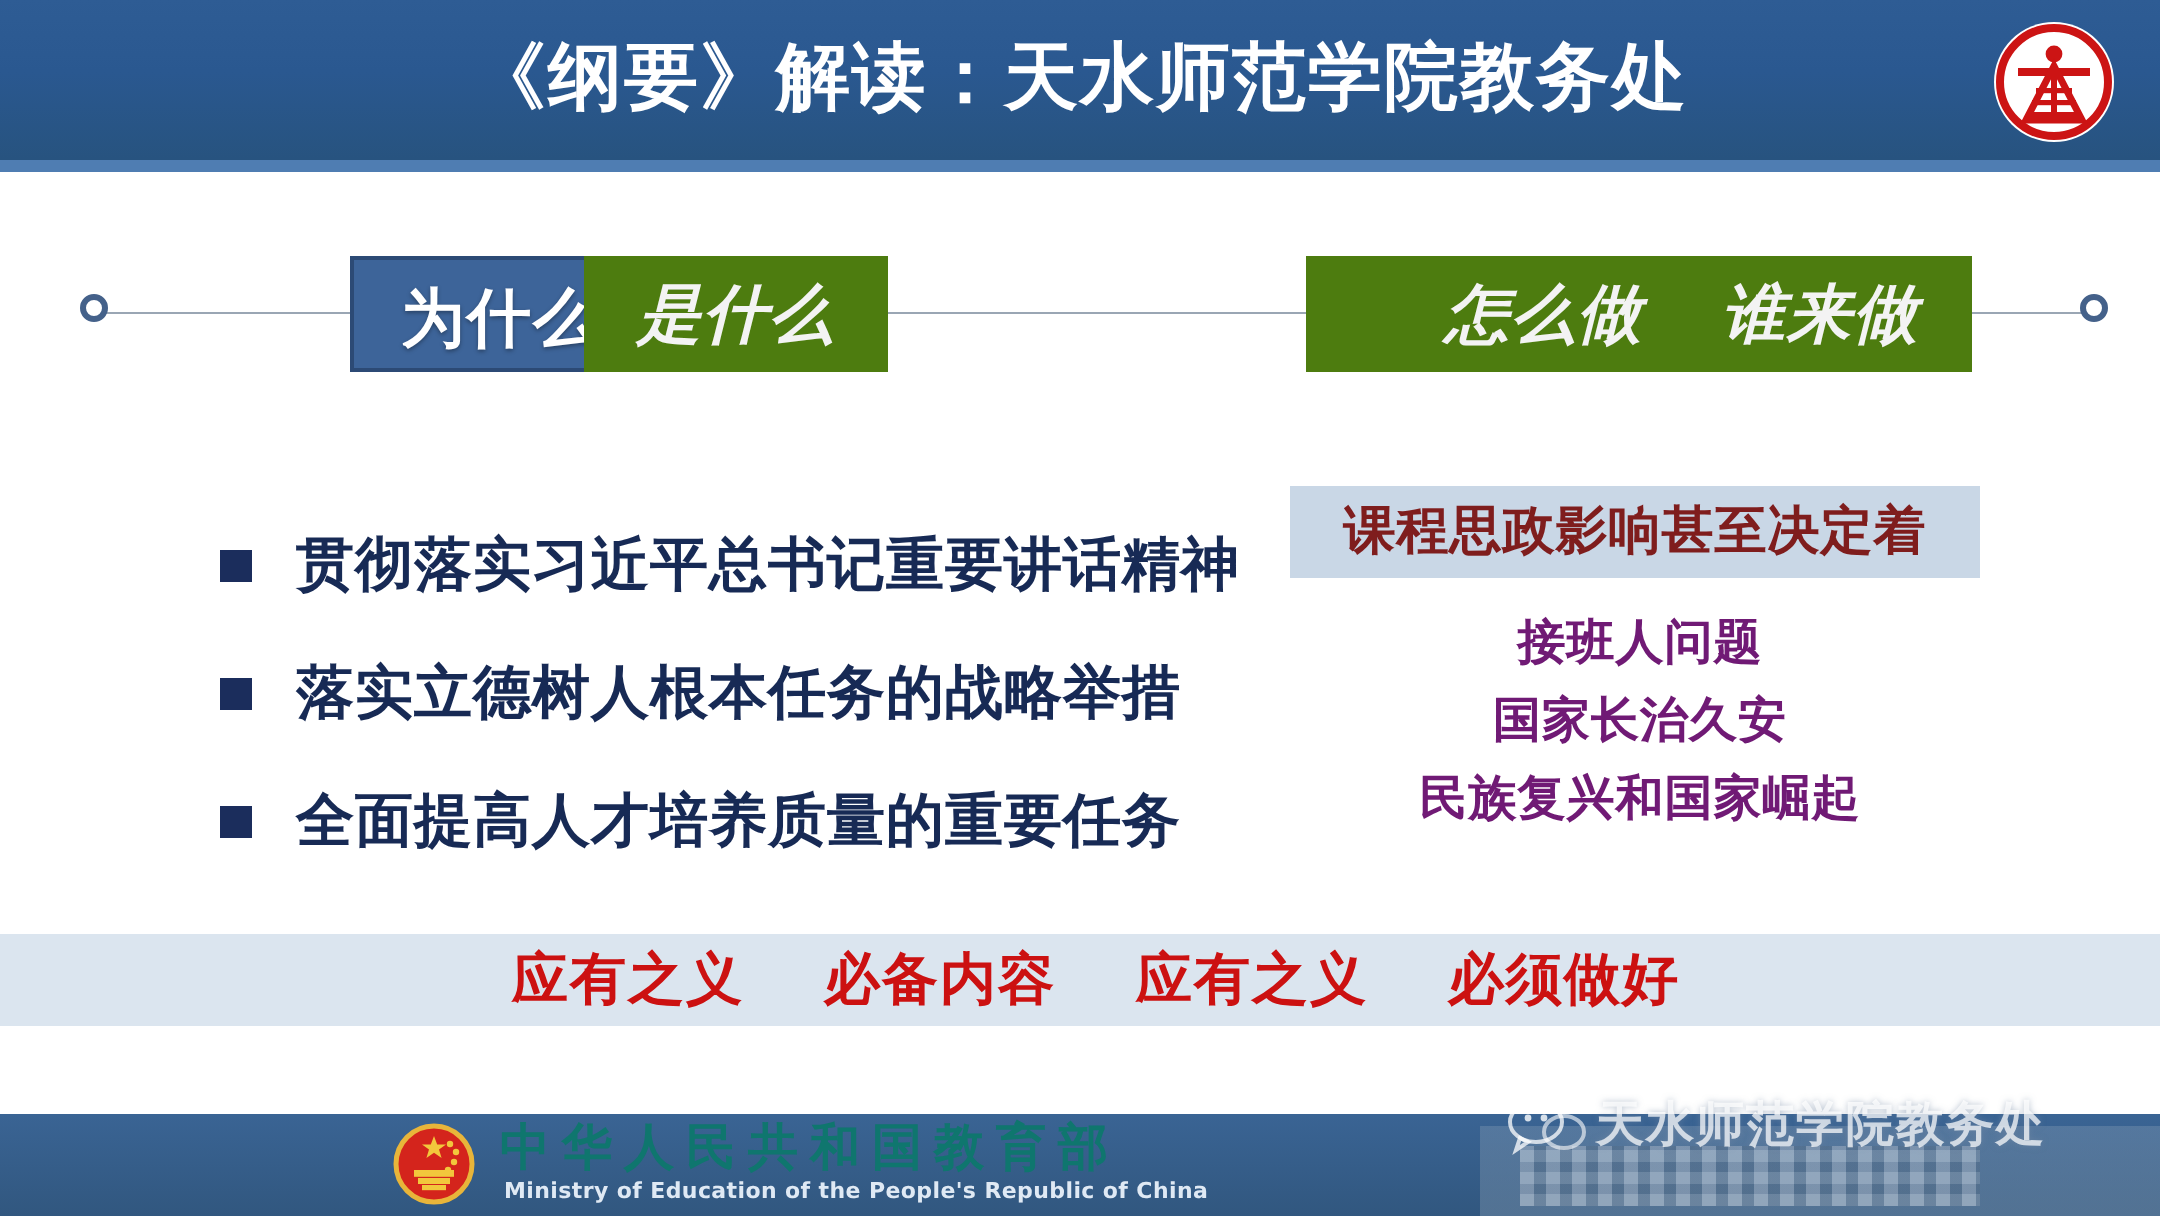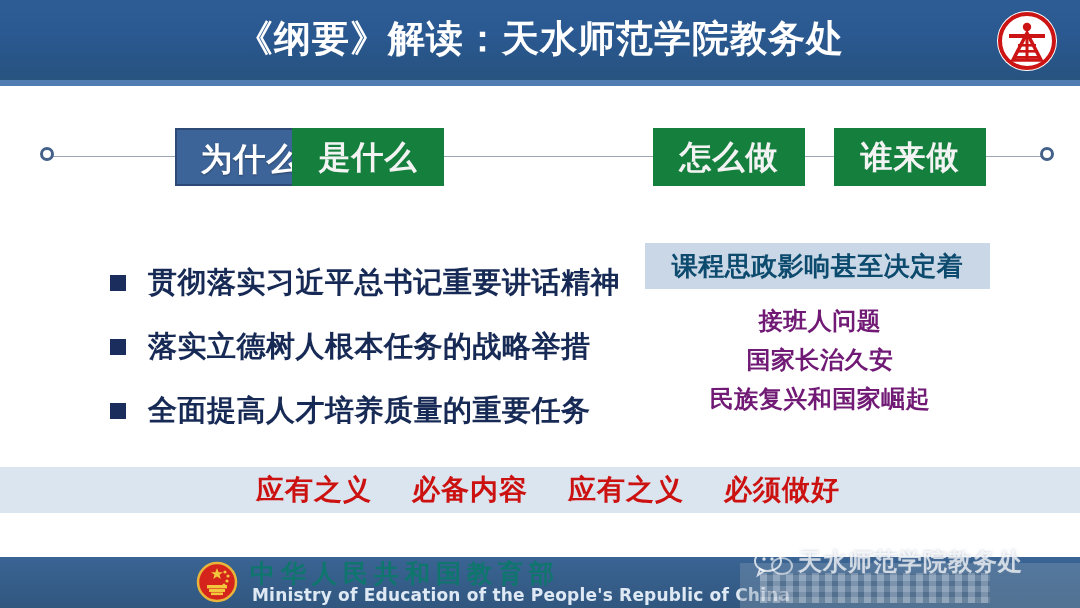--- a/index.html
+++ b/index.html
@@ -85,22 +85,23 @@
     color: #ffffff;
     letter-spacing: 1px;
   }
   .step-box.active {
     background: #3d6499;
     border: 2px solid #2c4a75;
     box-sizing: border-box;
     text-shadow: 0 1px 2px rgba(0,0,0,.35);
   }
   .step-box.muted {
-    background: #15803d;
+    background: #4d7c0f;
     color: #f3f3f3;
+    font-style: italic;
   }
 
   
   .bullets {
     position: absolute;
     left: 110px; top: 255px;
     width: 530px;
   }
   .bullet-row {
     display: flex;
@@ -123,21 +124,21 @@
   }
 
   
   .right-head {
     position: absolute;
     left: 645px; top: 243px;
     width: 345px; height: 46px;
     line-height: 46px;
     text-align: center;
     background: #c9d7e6;
-    color: #0c4a6e;
+    color: #7f1d1d;
     font-size: 26px;
     font-weight: bold;
     letter-spacing: 0.5px;
   }
   .right-lines {
     position: absolute;
     left: 635px; top: 302px;
     width: 370px;
     text-align: center;
   }
@@ -192,21 +193,21 @@
     font-size: 25px;
     font-weight: bold;
     color: #0f766e;
     letter-spacing: 6px;
     line-height: 28px;
     font-family: "DejaVu Serif", "Liberation Serif", serif;
   }
   .moe-en {
     position: absolute;
     left: 252px; top: 589px;
-    font-size: 17px;
+    font-size: 11px;
     font-weight: bold;
     color: #dfe9f4;
     letter-spacing: 0.2px;
     line-height: 13px;
   }
 
   
   .watermark {
     position: absolute;
     left: 740px; top: 545px;
@@ -267,21 +268,21 @@
     <rect x="29.5" y="24" width="3" height="26" fill="#cc1414"></rect>
   </svg>
 
   <div class="steps-wrap">
     <div class="steps-line"></div>
     <div class="end-dot left"></div>
     <div class="end-dot right"></div>
 
     <div class="step-box active" style="left:128px; width:150px;margin-left:47px;">为什么</div>
     <div class="step-box muted" style="left:292px; width:152px;">是什么</div>
-    <div class="step-box muted" style="left:653px; width:152px;">怎么做</div>
+    <div class="step-box muted" style="left:653px; width:152px;padding-left:43px;">怎么做</div>
     <div class="step-box muted" style="left:834px; width:152px;">谁来做</div>
   </div>
 
   <div class="bullets">
     <div class="bullet-row">
       <span class="bullet-marker"></span>
       <span class="bullet-text">贯彻落实习近平总书记重要讲话精神</span>
     </div>
     <div class="bullet-row">
       <span class="bullet-marker"></span>

